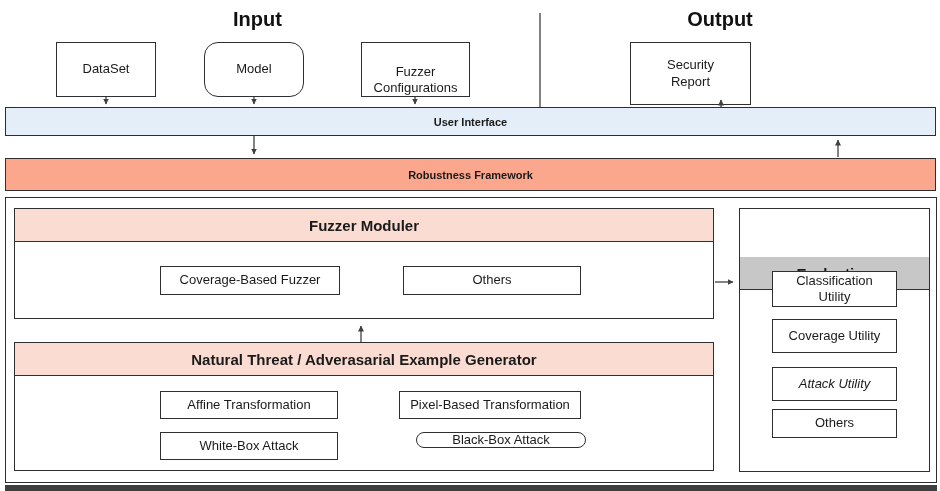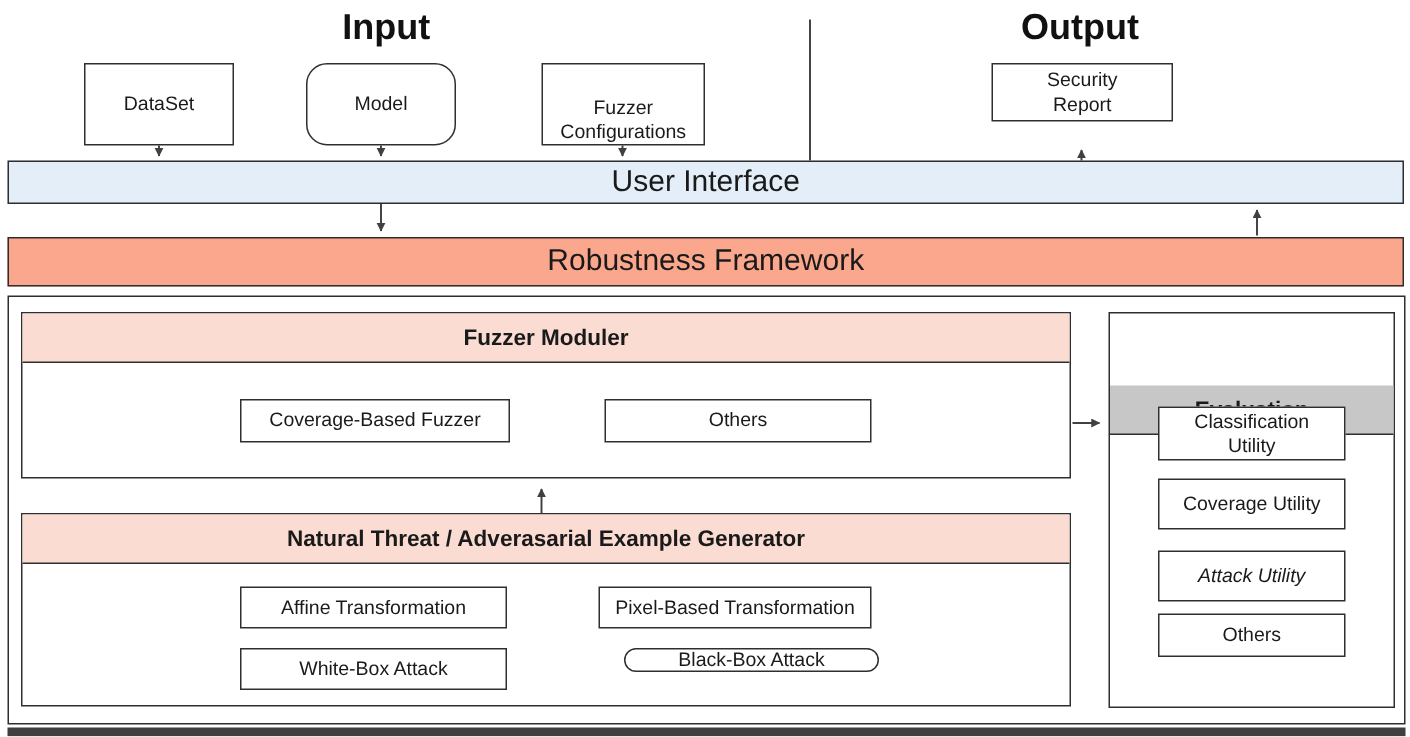--- a/index.html
+++ b/index.html
@@ -7,33 +7,33 @@
     position:relative;
     width:940px;height:491px;
     background:#ffffff;
     font-family:"Liberation Sans", sans-serif;
     color:#1a1a1a;
     overflow:hidden;
   }
   .abs{position:absolute;box-sizing:border-box;}
   .center{display:flex;align-items:center;justify-content:center;text-align:center;}
 
-  .section-label{font-size:24px;font-weight:700;color:#111;}
+  .section-label{font-size:20px;font-weight:700;color:#111;}
   .lbl-input{left:160px;top:6px;width:195px;height:26px;}
   .lbl-output{left:620px;top:6px;width:200px;height:26px;}
 
   .node{background:#ffffff;border:1px solid #2f2f2f;font-size:13px;line-height:1.25;}
   .box-dataset{left:56px;top:42px;width:100px;height:55px;}
   .box-model{left:204px;top:42px;width:100px;height:55px;border-radius:14px;}
   .box-fuzzconf{left:361px;top:42px;width:109px;height:55px;align-items:flex-end;}
   .box-fuzzconf span{max-width:92px;}
-  .box-security{left:661px;top:42px;width:121px;height:39px;}
+  .box-security{left:630px;top:42px;width:121px;height:63px;}
   .box-security span{max-width:70px;}
 
-  .bar{border:1.5px solid #2e2e2e;font-size:20px;font-weight:400;}
+  .bar{border:1.5px solid #2e2e2e;font-size:11px;font-weight:700;}
   .bar-ui{left:5px;top:107px;width:931px;height:29px;background:var(--user-interface-fill);}
   .bar-rf{left:5px;top:158px;width:931px;height:33px;background:var(--framework-fill);}
 
   .outer{left:5px;top:197px;width:932px;height:286px;border:1.5px solid #2e2e2e;background:#ffffff;}
 
   .container{border:1.2px solid #2f2f2f;background:#ffffff;}
   .cont-fuzzer{left:14px;top:208px;width:700px;height:111px;}
   .cont-generator{left:14px;top:342px;width:700px;height:129px;}
   .cont-eval{left:739px;top:208px;width:191px;height:264px;}
 

